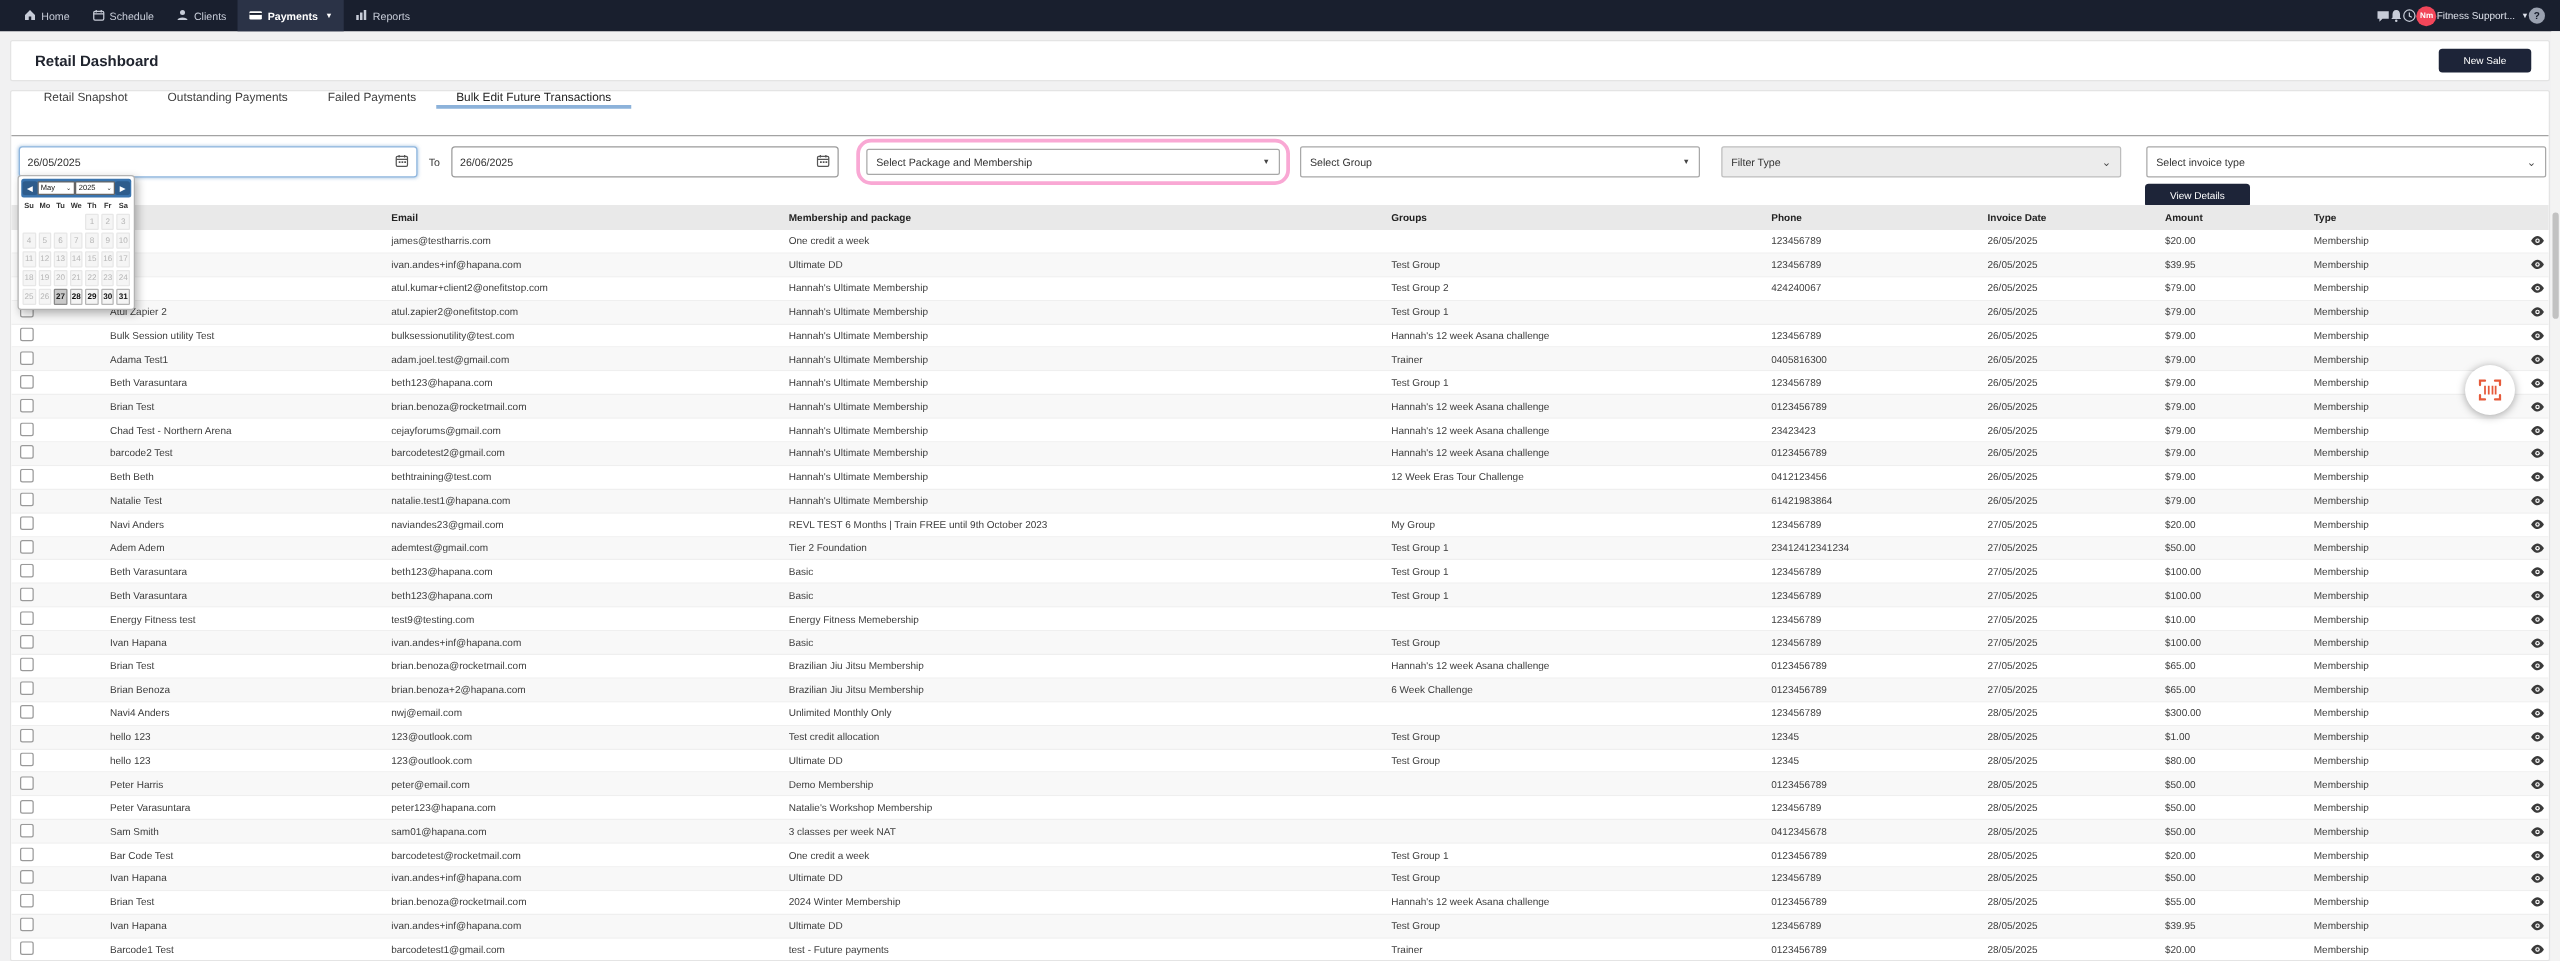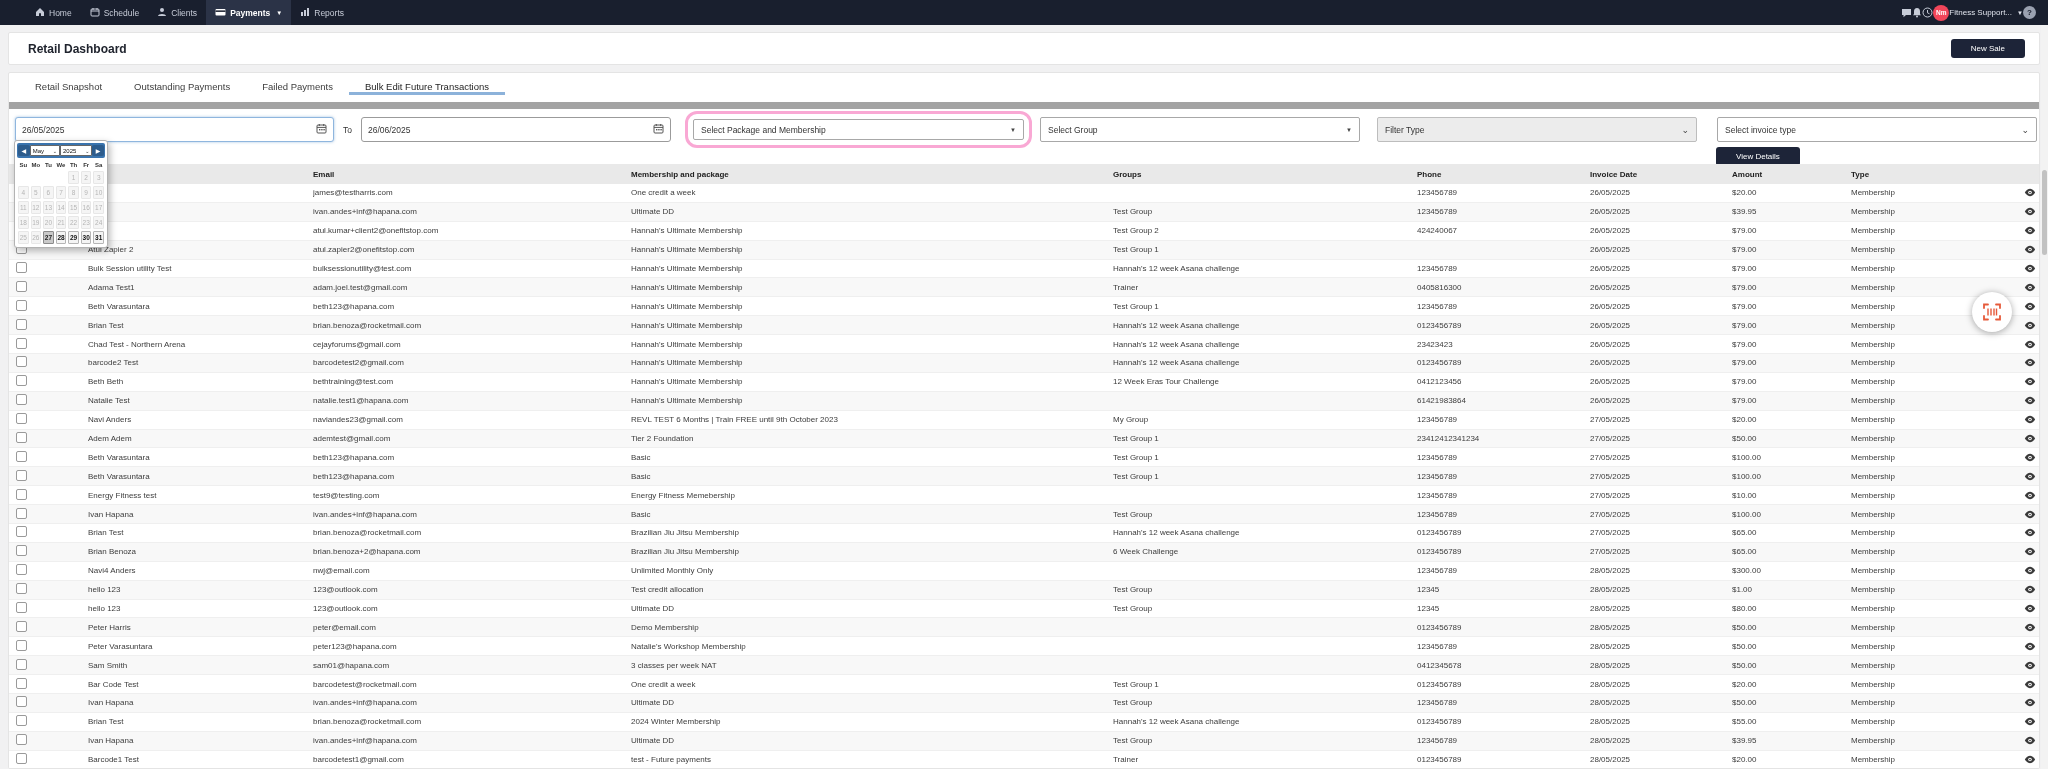--- a/index.html
+++ b/index.html
@@ -2,21 +2,21 @@
 <html><head>
 <meta charset="utf-8">
 <style>
   * { margin:0; padding:0; box-sizing:border-box; }
   html,body { width:2048px; height:769px; overflow:hidden; background:#f1f1f2;
               font-family:"Liberation Sans", sans-serif; }
   body { position:relative; color:#3a3a3a; }
 
   
   .navbar { position:absolute; top:0; left:0; width:100%; height:25px;
-            background:#191f2e; display:flex; z-index:40;padding-left:16px; }
+            background:#191f2e; display:flex; z-index:40; }
   .nav-left { display:flex; align-items:center; height:100%; padding-left:10px; }
   .nav-item { display:flex; align-items:center; gap:4px; height:100%;
               padding:0 9px; color:#c7ccd8; font-size:8.5px; cursor:pointer; }
   .nav-item svg { flex:0 0 auto; }
   .nav-item.active { background:#2b3347; color:#fff; font-weight:bold; }
   .nav-caret { font-size:6px; margin-left:2px; }
   .nav-right { margin-left:auto; display:flex; align-items:center; padding-right:12px; }
   .icon-btn { display:flex; align-items:center; justify-content:center; cursor:pointer; }
   .avatar { width:16px; height:16px; border-radius:50%; background:#f2465a; color:#fff;
             font-size:6.5px; font-weight:bold; display:flex; align-items:center; justify-content:center; }
@@ -30,21 +30,21 @@
   .page-title { margin-left:19px; font-size:12px; font-weight:bold; color:#20242e; }
   .btn-dark { background:#1d2438; color:#fff; border:none; border-radius:3px;
               font-size:8px; font-family:inherit; padding:5px 20px; cursor:pointer; }
   .new-sale { position:absolute; right:14px; }
 
   
   .card2 { position:absolute; left:8px; right:8px; top:72px; bottom:0; background:#fff;
            border:1px solid #e4e4e4; border-radius:2px; overflow:hidden; }
 
   
-  .tabs { height:36px; display:flex; align-items:center; border-bottom:7px solid #a3a3a3; padding-left:10px; }
+  .tabs { height:36px; display:flex; align-items:flex-start; border-bottom:1px solid #a3a3a3; padding-left:10px; }
   .tab { display:flex; align-items:center; padding:0 16px; font-size:9.5px; color:#3d3d3d;
          cursor:pointer; border-bottom:3px solid transparent; }
   .tab.active { border-bottom-color:#8cb2da; color:#1f1f1f; }
 
   
   .filters { position:absolute; left:6px; top:44px; display:flex; align-items:center; height:25px; }
   .input-box { height:25px; background:#fff; border:1px solid #9b9b9b; border-radius:3px;
                display:flex; align-items:center; padding:0 6px; font-size:8.5px; color:#333; }
   .input-box .grow { flex:1; }
   .date-from { width:319px; border:1px solid #8fb6de; box-shadow:0 0 3px rgba(90,145,200,.55); }

